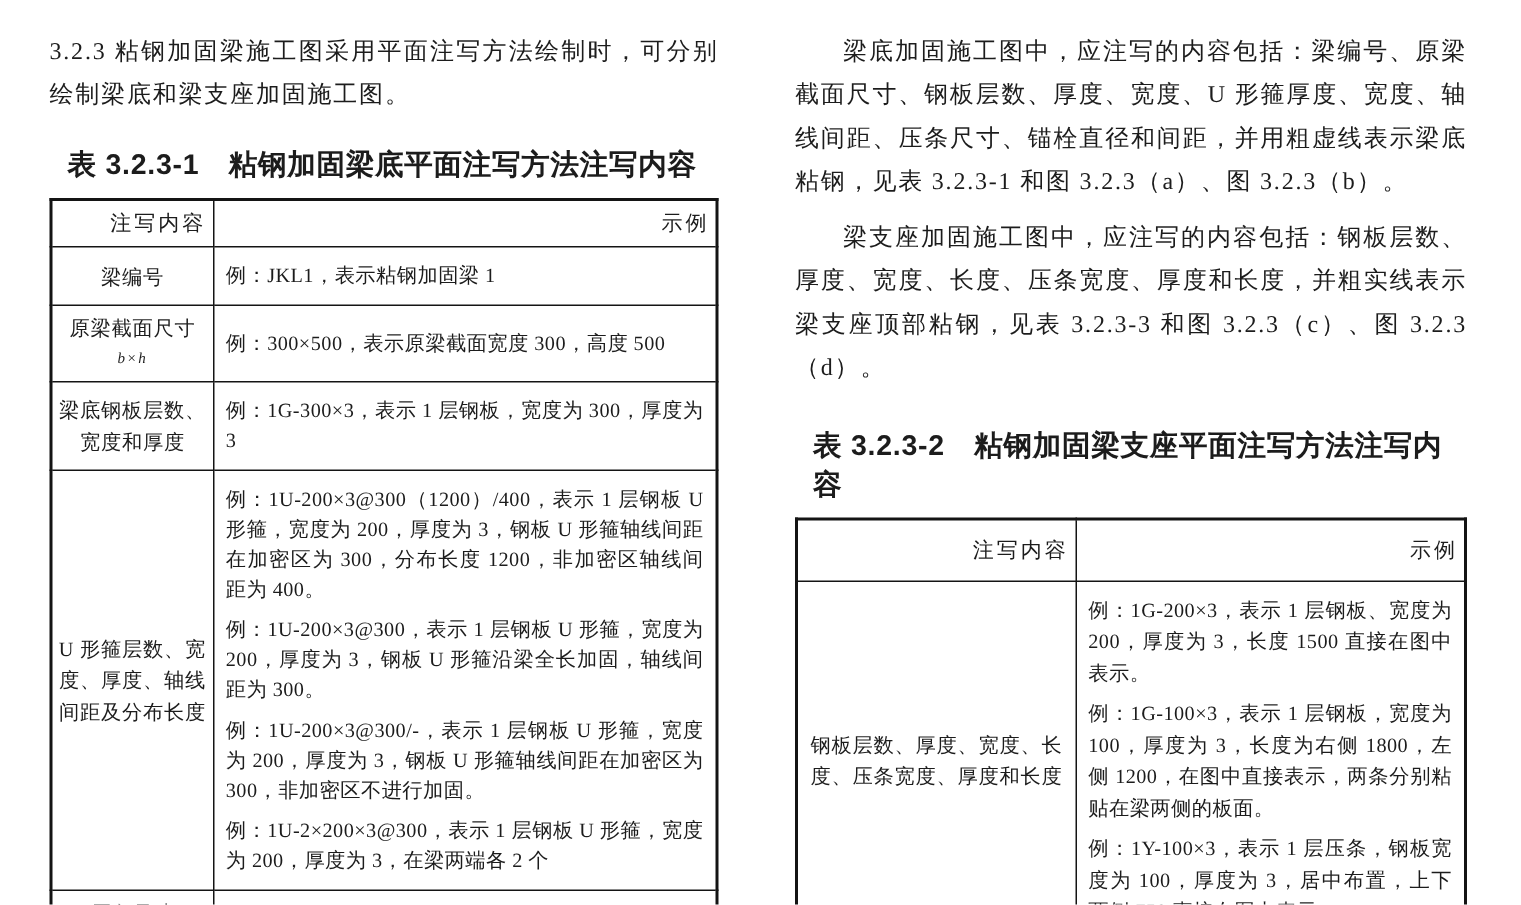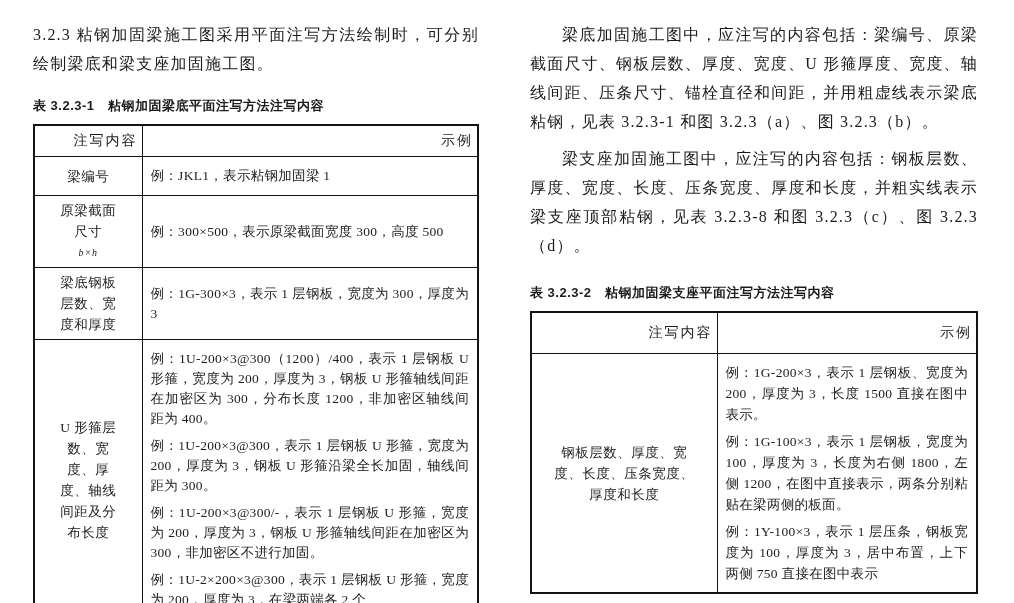--- a/index.html
+++ b/index.html
@@ -32,23 +32,23 @@
     line-height: 29px;
     letter-spacing: 1.2px;
     text-align: justify;
     margin: 8px 0 0 0;
   }
   p.indent { text-indent: 2em; }
 
   .tbl-title {
     font-family: "Liberation Sans", "DejaVu Sans", sans-serif;
     font-weight: bold;
-    font-size: 13px;
+    font-size: 19px;
     letter-spacing: 0.5px;
-    margin: 19px 0 9px 0;
+    margin: 19px 0 9px 12px;
   }
   .col-right .tbl-title { margin-top: 24px; }
 
   table.tbl {
     border-collapse: collapse;
     width: 100%;
     table-layout: fixed;
     font-size: 13.5px;
   }
   table.tbl, table.tbl th, table.tbl td {
@@ -59,21 +59,21 @@
     font-weight: normal;
     text-align: right;
     padding: 6px 4px;
     letter-spacing: 2px;
     font-size: 14px;
   }
   .col-right table.tbl th { padding: 11px 4px; }
   td.lbl {
     text-align: center;
     vertical-align: middle;
-    padding: 4px 21px;
+    padding: 4px 0;
     line-height: 21px;
     letter-spacing: 0.5px;
   }
   td.ex {
     vertical-align: middle;
     padding: 2px 8px;
     text-align: justify;
   }
   td.ex p {
     margin: 7px 0;
@@ -147,21 +147,21 @@
             
             
           </td>
         </tr>
       </tbody>
     </table>
   </div>
 
   <div class="col col-right">
     <p class="bodytext indent">梁底加固施工图中，应注写的内容包括：梁编号、原梁截面尺寸、钢板层数、厚度、宽度、U 形箍厚度、宽度、轴线间距、压条尺寸、锚栓直径和间距，并用粗虚线表示梁底粘钢，见表 3.2.3-1 和图 3.2.3（a）、图 3.2.3（b）。</p>
-    <p class="bodytext indent">梁支座加固施工图中，应注写的内容包括：钢板层数、厚度、宽度、长度、压条宽度、厚度和长度，并粗实线表示梁支座顶部粘钢，见表 3.2.3-8 和图 3.2.3（c）、图 3.2.3（d）。</p>
+    <p class="bodytext indent">梁支座加固施工图中，应注写的内容包括：钢板层数、厚度、宽度、长度、压条宽度、厚度和长度，并粗实线表示梁支座顶部粘钢，见表 3.2.3-3 和图 3.2.3（c）、图 3.2.3（d）。</p>
 
     <p class="tbl-title">表 3.2.3-2　粘钢加固梁支座平面注写方法注写内容</p>
 
     <table class="tbl">
       <colgroup>
           <col class="c1-right">
           <col>
         </colgroup>
       <thead>
         <tr>

